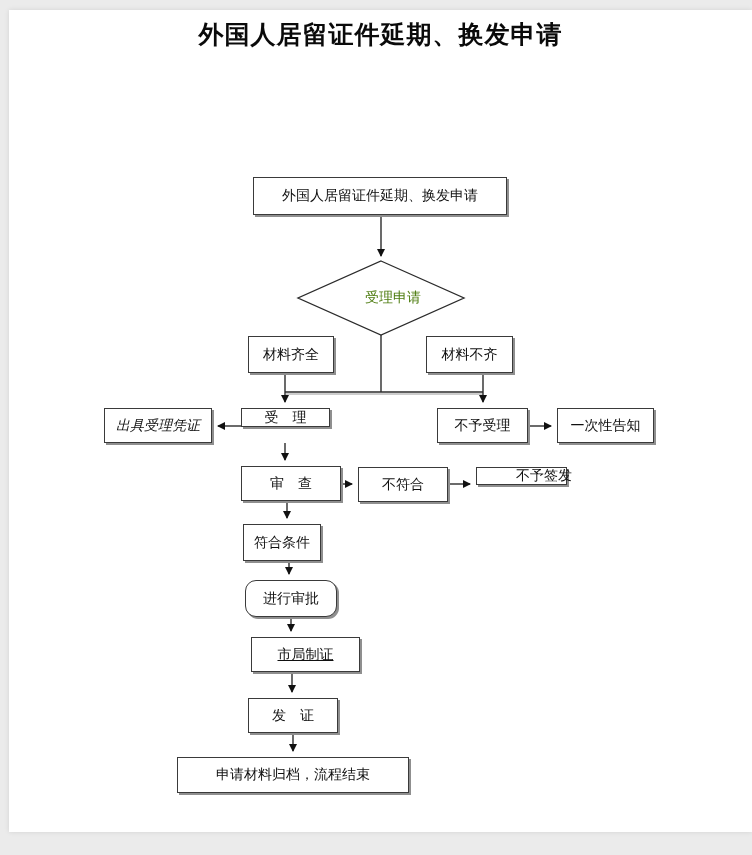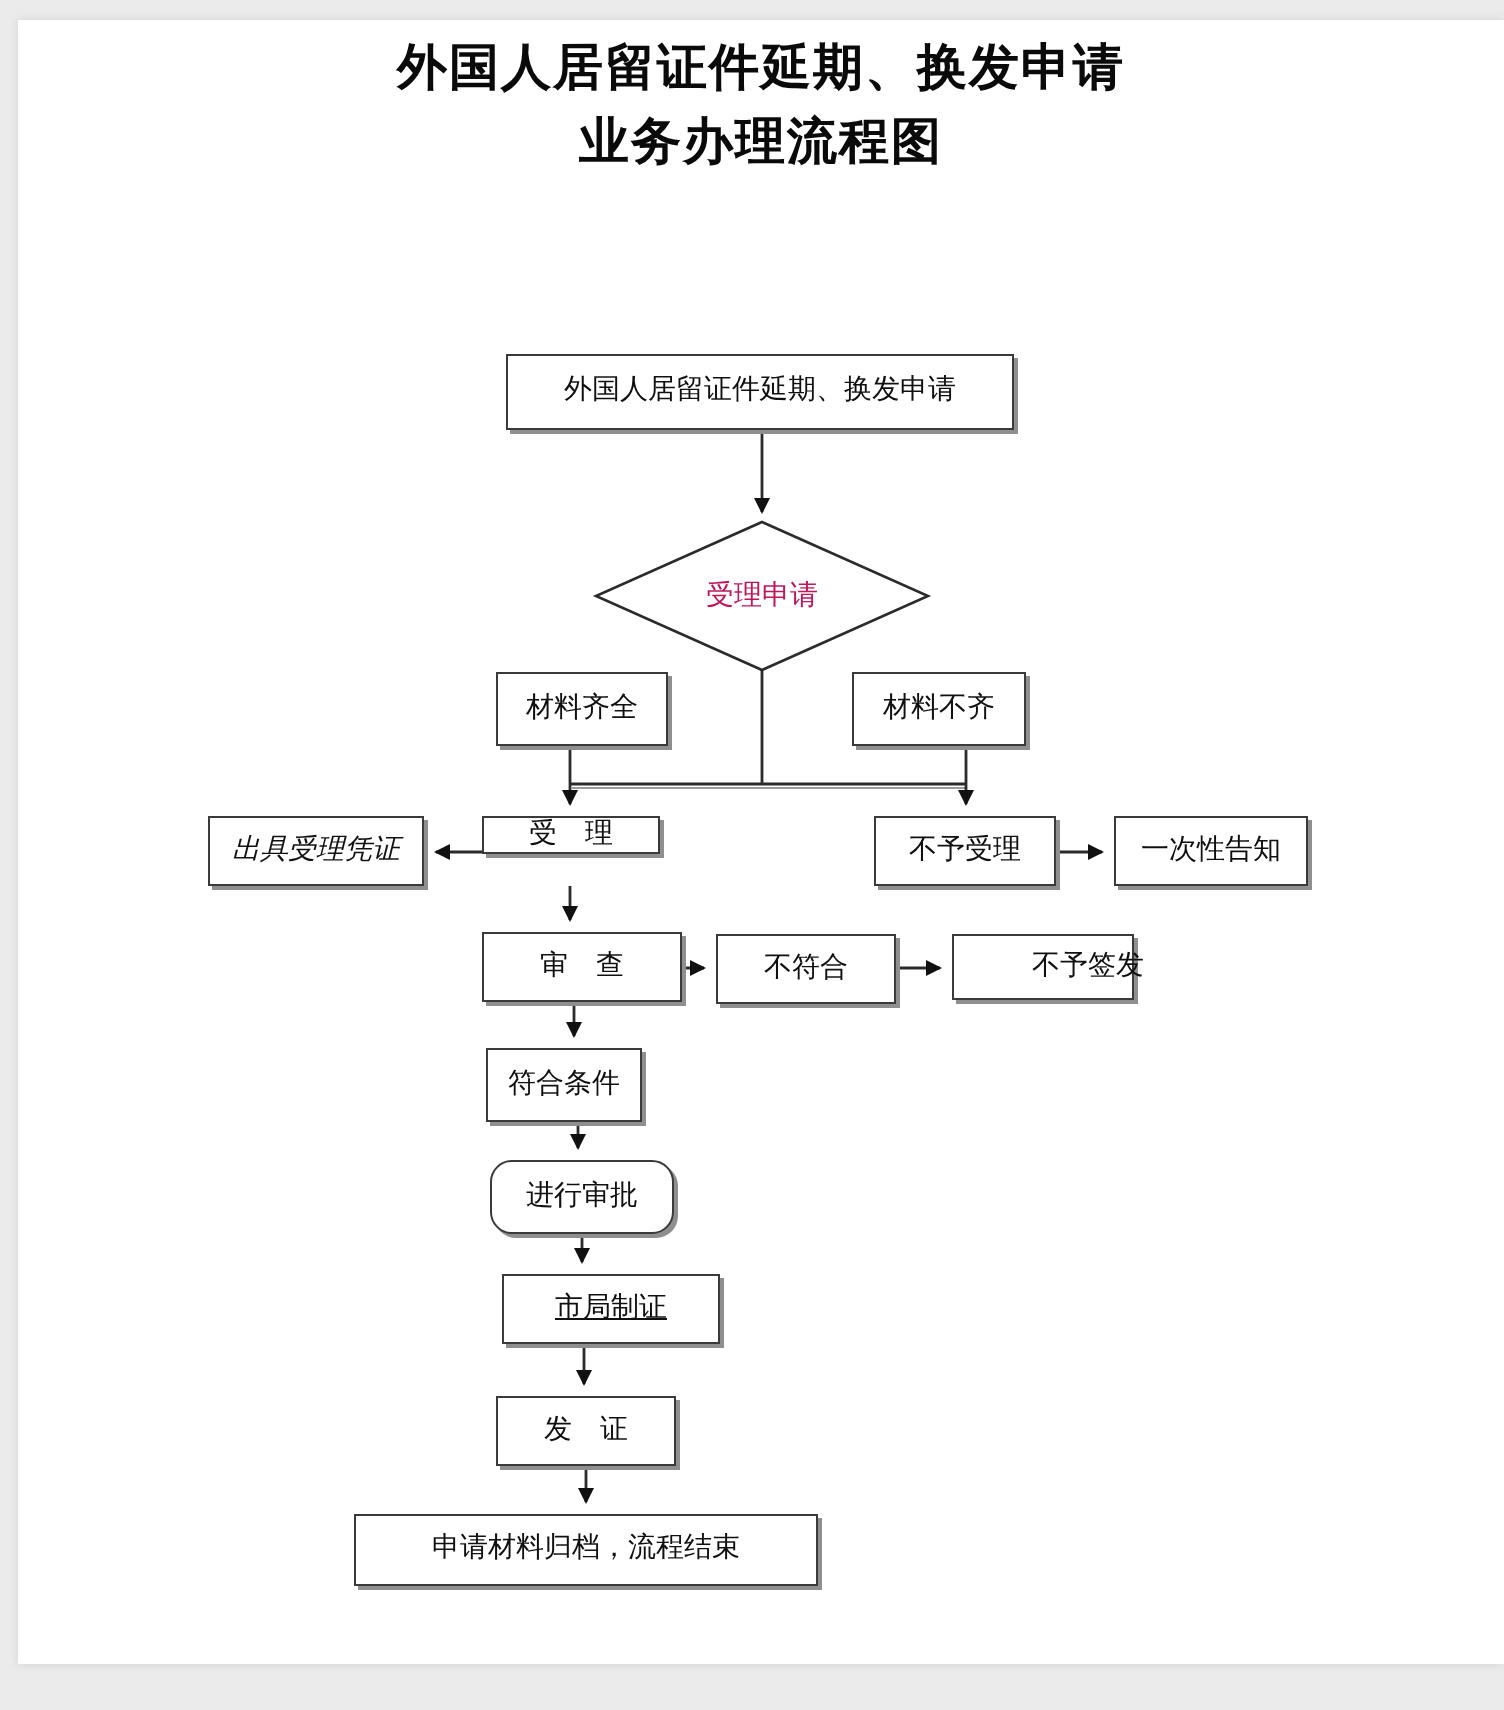--- a/index.html
+++ b/index.html
@@ -42,51 +42,50 @@
     align-items:center;
     justify-content:center;
     font-size:14px;
     line-height:1;
     white-space:nowrap;
     color:#101010;
     box-sizing:border-box;
   }
   .decision-label{
     position:absolute;
-    left:298px;top:261px;
+    left:310px;top:261px;
     width:166px;height:74px;
     display:flex;align-items:center;justify-content:center;
-    font-size:14px;color:#be185d;
+    font-size:14px;color:#4d7c0f;
     white-space:nowrap;
   }
   
   #n-start{left:253px;top:177px;width:254px;height:38px;}
   #n-mat-ok{left:248px;top:336px;width:86px;height:37px;}
   #n-mat-no{left:426px;top:336px;width:87px;height:37px;}
   #n-receipt{left:104px;top:408px;width:108px;height:35px;font-style:italic;}
   #n-accept{left:241px;top:408px;width:89px;height:19px;}
   #n-reject{left:437px;top:408px;width:91px;height:35px;}
   #n-notice{left:557px;top:408px;width:97px;height:35px;}
   #n-review{left:241px;top:466px;width:100px;height:35px;}
   #n-nonconform{left:358px;top:467px;width:90px;height:35px;}
-  #n-noissue{left:476px;top:467px;width:91px;height:33px;padding-left:45px;}
+  #n-noissue{left:476px;top:467px;width:91px;height:18px;padding-left:45px;}
   #n-conform{left:243px;top:524px;width:78px;height:37px;}
   #n-approve{left:245px;top:580px;width:92px;height:37px;border-radius:11px;}
   #n-produce{left:251px;top:637px;width:109px;height:35px;text-decoration:underline;}
   #n-issue{left:248px;top:698px;width:90px;height:35px;}
   #n-end{left:177px;top:757px;width:232px;height:36px;}
 </style>
 </head>
 <body>
 
 <div class="page"></div>
 
 <div class="title">
   <div>外国人居留证件延期、换发申请</div>
-  <div>业务办理流程图</div>
 </div>
 
 <svg class="connectors" viewBox="0 0 752 855" xmlns="http://www.w3.org/2000/svg">
   <defs>
     <marker id="arrow" markerWidth="10" markerHeight="10" refX="7" refY="4" orient="auto" markerUnits="userSpaceOnUse">
       <path d="M0,0 L8,4 L0,8 Z" fill="#111"></path>
     </marker>
   </defs>
 
   <line x1="381" y1="215" x2="381" y2="256" stroke="#2b2b2b" stroke-width="1.4" marker-end="url(#arrow)"></line>

